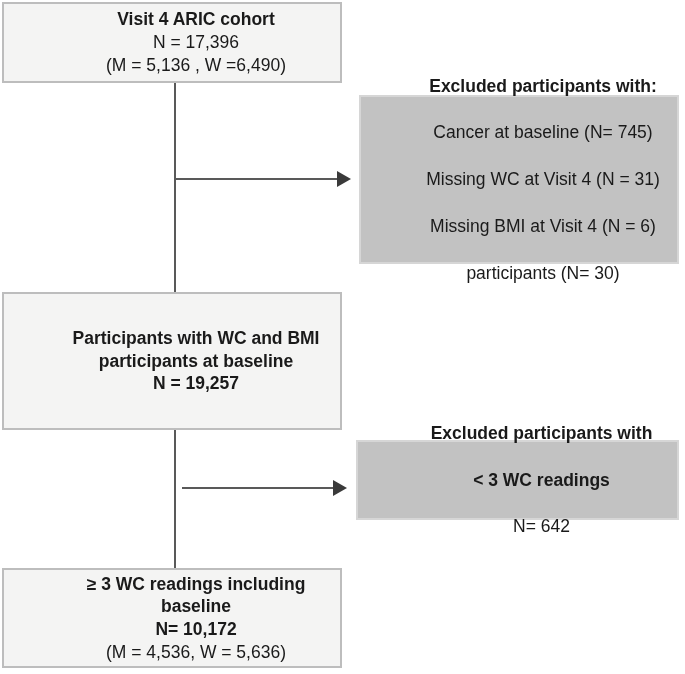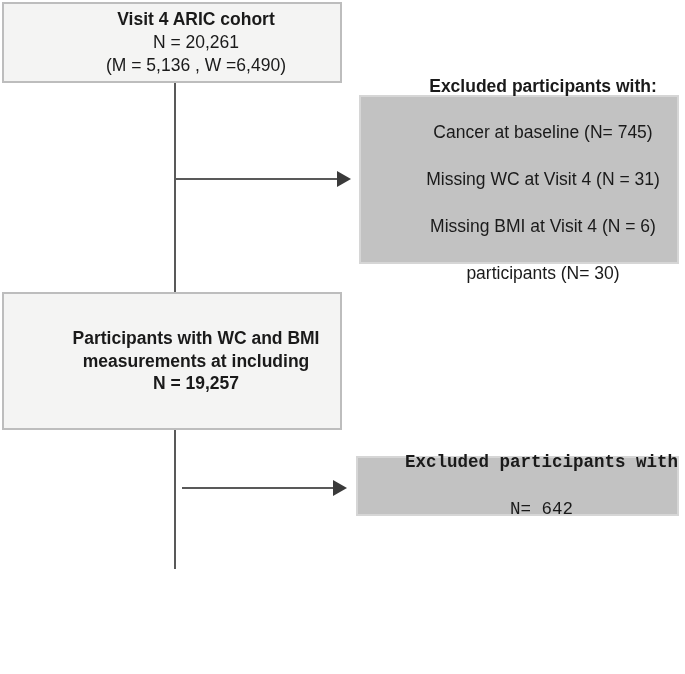--- a/index.html
+++ b/index.html
@@ -44,21 +44,21 @@
     white-space: nowrap;
   }
   .node .line.bold {
     font-weight: bold;
   }
 
   
   #node-cohort        { left: 2px;   top: 2px;   width: 340px; height: 81px; }
   #node-excluded-1    { left: 359px; top: 95px;  width: 320px; height: 169px; }
   #node-participants  { left: 2px;   top: 292px; width: 340px; height: 138px; }
-  #node-excluded-2    { left: 356px; top: 456px; width: 323px; height: 60px; font-family: Liberation Mono, monospace; }
+  #node-excluded-2    { left: 356px; top: 440px; width: 323px; height: 80px; }
   #node-final         { left: 2px;   top: 568px; width: 340px; height: 100px; }
 
   
   .connector { position: absolute; background: #595959; }
   .v-line { width: 2px; }
   .h-line { height: 2px; }
 
   #trunk-1 { left: 174px; top: 83px;  height: 210px; }
   #trunk-2 { left: 174px; top: 430px; height: 139px; }
   #arrow-line-1 { left: 176px; top: 178px; width: 162px; }
@@ -83,37 +83,44 @@
   <div class="connector v-line" id="trunk-1"></div>
   <div class="connector h-line" id="arrow-line-1"></div>
   <div class="arrow-head" id="arrow-head-1"></div>
 
   <div class="connector v-line" id="trunk-2"></div>
   <div class="connector h-line" id="arrow-line-2"></div>
   <div class="arrow-head" id="arrow-head-2"></div>
 
   <div class="node light" id="node-cohort">
     <span class="line bold">Visit 4 ARIC cohort</span>
-    <span class="line">N = 20,261</span>
+    <span class="line">N = 17,396</span>
     <span class="line">(M = 5,136 , W =6,490)</span>
   </div>
 
   <div class="node shaded" id="node-excluded-1">
     <span class="line bold">Excluded participants with:</span>
     <span class="line">Cancer at baseline (N= 745)</span>
     <span class="line">Missing WC at Visit 4 (N = 31)</span>
     <span class="line">Missing BMI at Visit 4 (N = 6)</span>
     <span class="line">participants (N= 30)</span>
   </div>
 
   <div class="node light" id="node-participants">
     <span class="line bold">Participants with WC and BMI</span>
-    <span class="line bold">measurements at including</span>
+    <span class="line bold">participants at baseline</span>
     <span class="line bold">N = 19,257</span>
   </div>
 
   <div class="node shaded" id="node-excluded-2">
     <span class="line bold">Excluded participants with</span>
+    <span class="line bold">&lt; 3 WC readings</span>
     <span class="line">N= 642</span>
   </div>
 
+  <div class="node light" id="node-final">
+    <span class="line bold">≥ 3 WC readings including</span>
+    <span class="line bold">baseline</span>
+    <span class="line bold">N= 10,172</span>
+    <span class="line">(M = 4,536, W = 5,636)</span>
+  </div>
 
 </div>
 
 </body></html>

